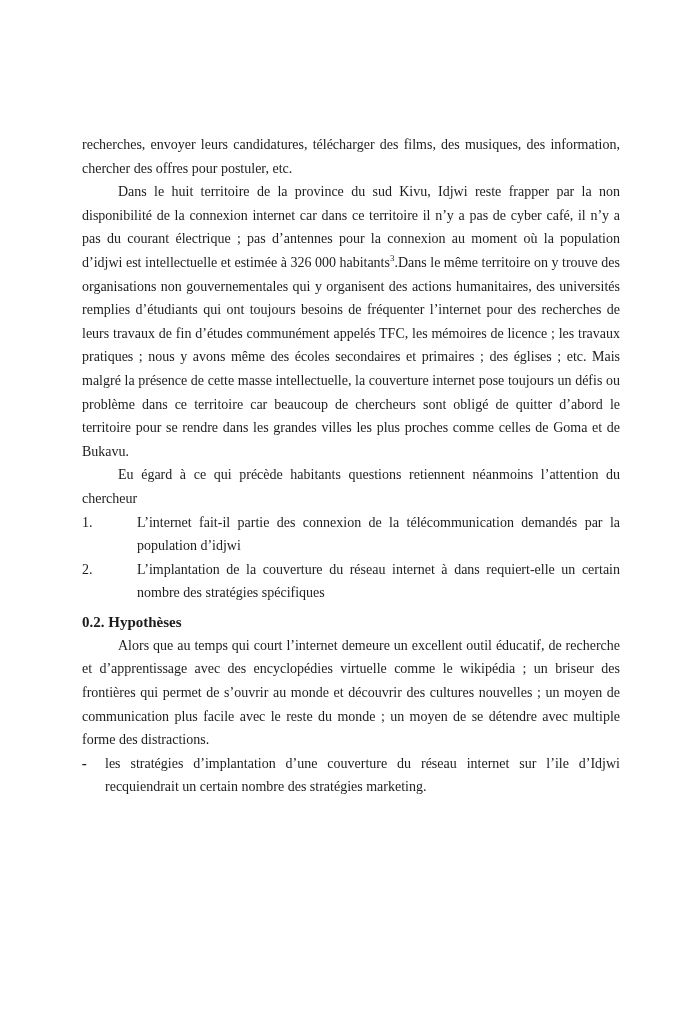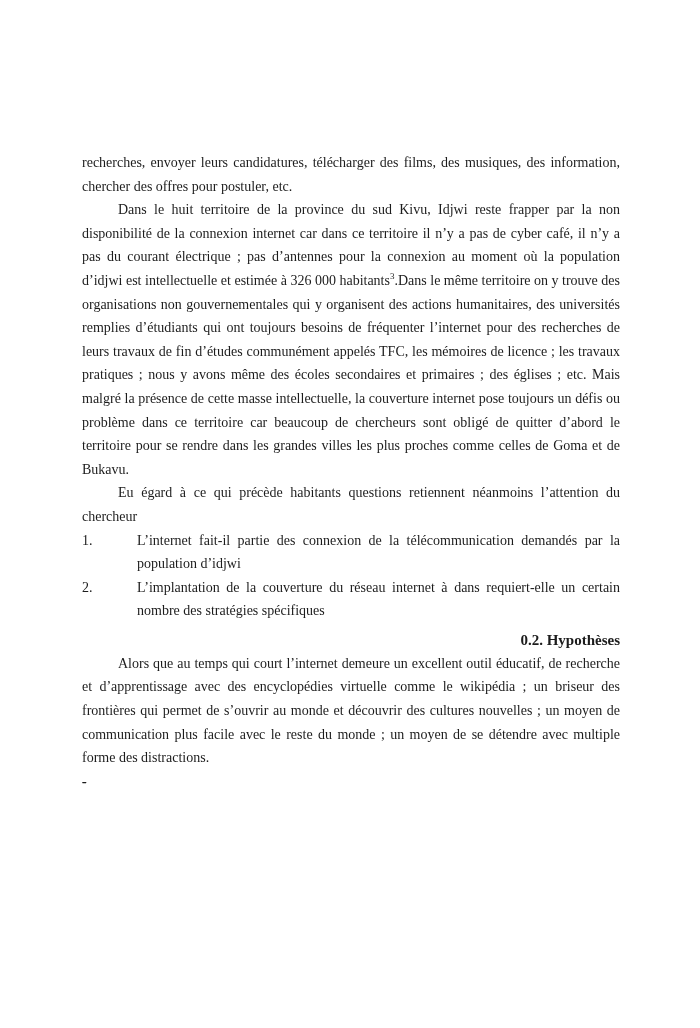--- a/index.html
+++ b/index.html
@@ -4,21 +4,20 @@
 <style>
   html, body { margin: 0; padding: 0; background: #ffffff; }
   .page {
     position: relative;
     width: 700px;
     height: 804px;
     background: #ffffff;
     color: #1c1c1c;
     font-family: "Liberation Serif", serif;
     overflow: hidden;
-    margin-top: 18px;
   }
   .content {
     position: absolute;
     left: 82px;
     top: 133px;
     width: 538px;
     font-size: 14px;
     line-height: 23.6px;
     text-align: justify;
   }
@@ -45,21 +44,21 @@
     text-align: justify;
   }
   .dash-marker {
     position: absolute;
     left: 0;
     top: 0;
   }
   .section-heading {
     font-size: 15px;
     font-weight: bold;
-    text-align: right;
+    text-align: left;
     margin: 5px 0 0 0;
     line-height: 24px;
   }
   .footnote {
     position: absolute;
     left: 82px;
     top: 864px;
     width: 500px;
     font-family: "Liberation Sans", sans-serif;
     font-style: italic;
@@ -105,20 +104,21 @@
 
     <p class="indent">Alors que au temps qui court l’internet demeure un excellent outil éducatif, de recherche et d’apprentissage avec des encyclopédies virtuelle comme le wikipédia ; un briseur des frontières qui permet de s’ouvrir au monde et découvrir  des cultures nouvelles ; un moyen de communication plus facile avec le reste du monde ; un moyen de se détendre avec multiple forme des distractions.</p>
 
 
     <div class="dash-item">
       <span class="dash-marker">-</span>
     </div>
 
     <div class="dash-item">
       <span class="dash-marker">-</span>
+      <span>les stratégies d’implantation d’une couverture du réseau internet sur l’ile d’Idjwi recquiendrait un certain nombre des stratégies marketing.</span>
     </div>
 
   </div>
 
   <div class="footnote"><sup class="ref">3</sup><span> Commission Electorale Nationale Indépendante, 2015</span></div>
 
   <div class="page-number">3</div>
 
 </div>
 

